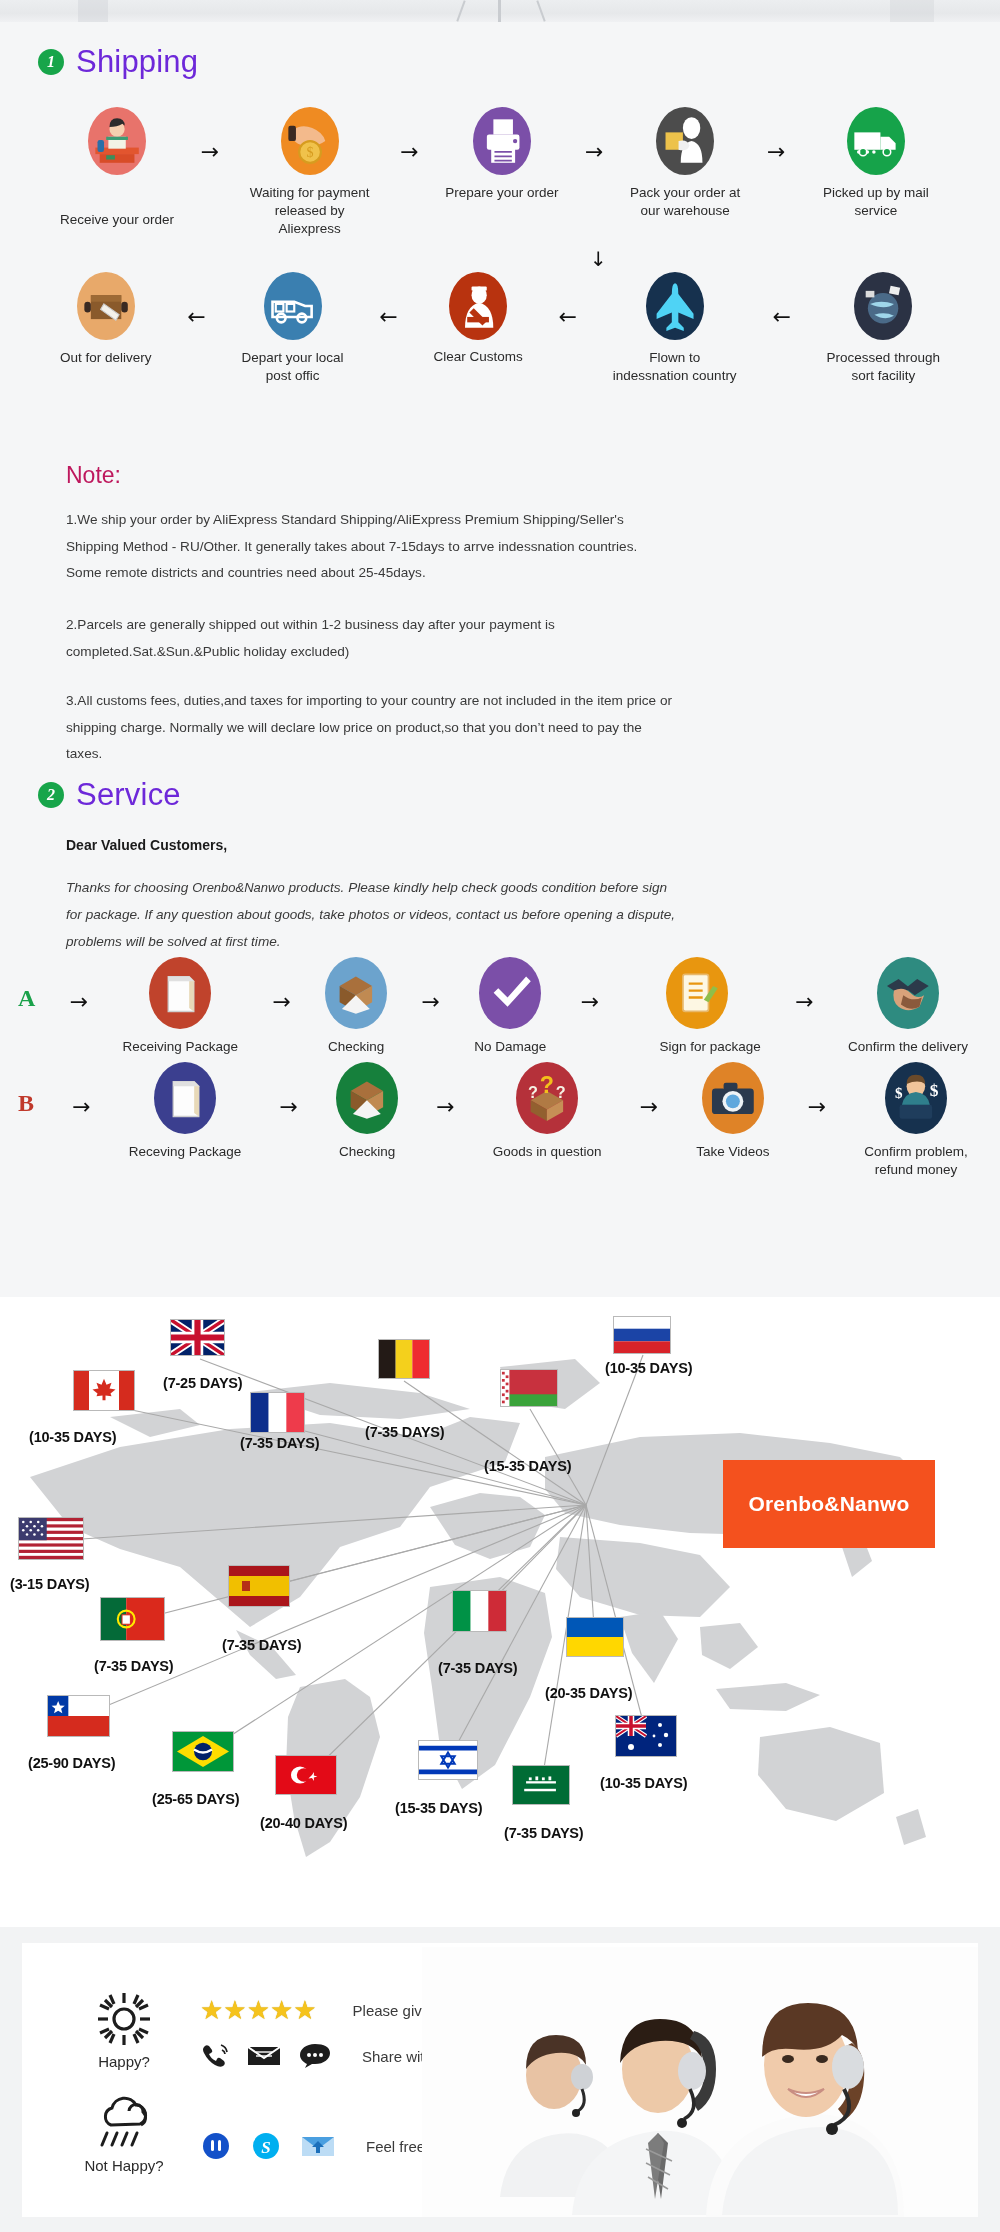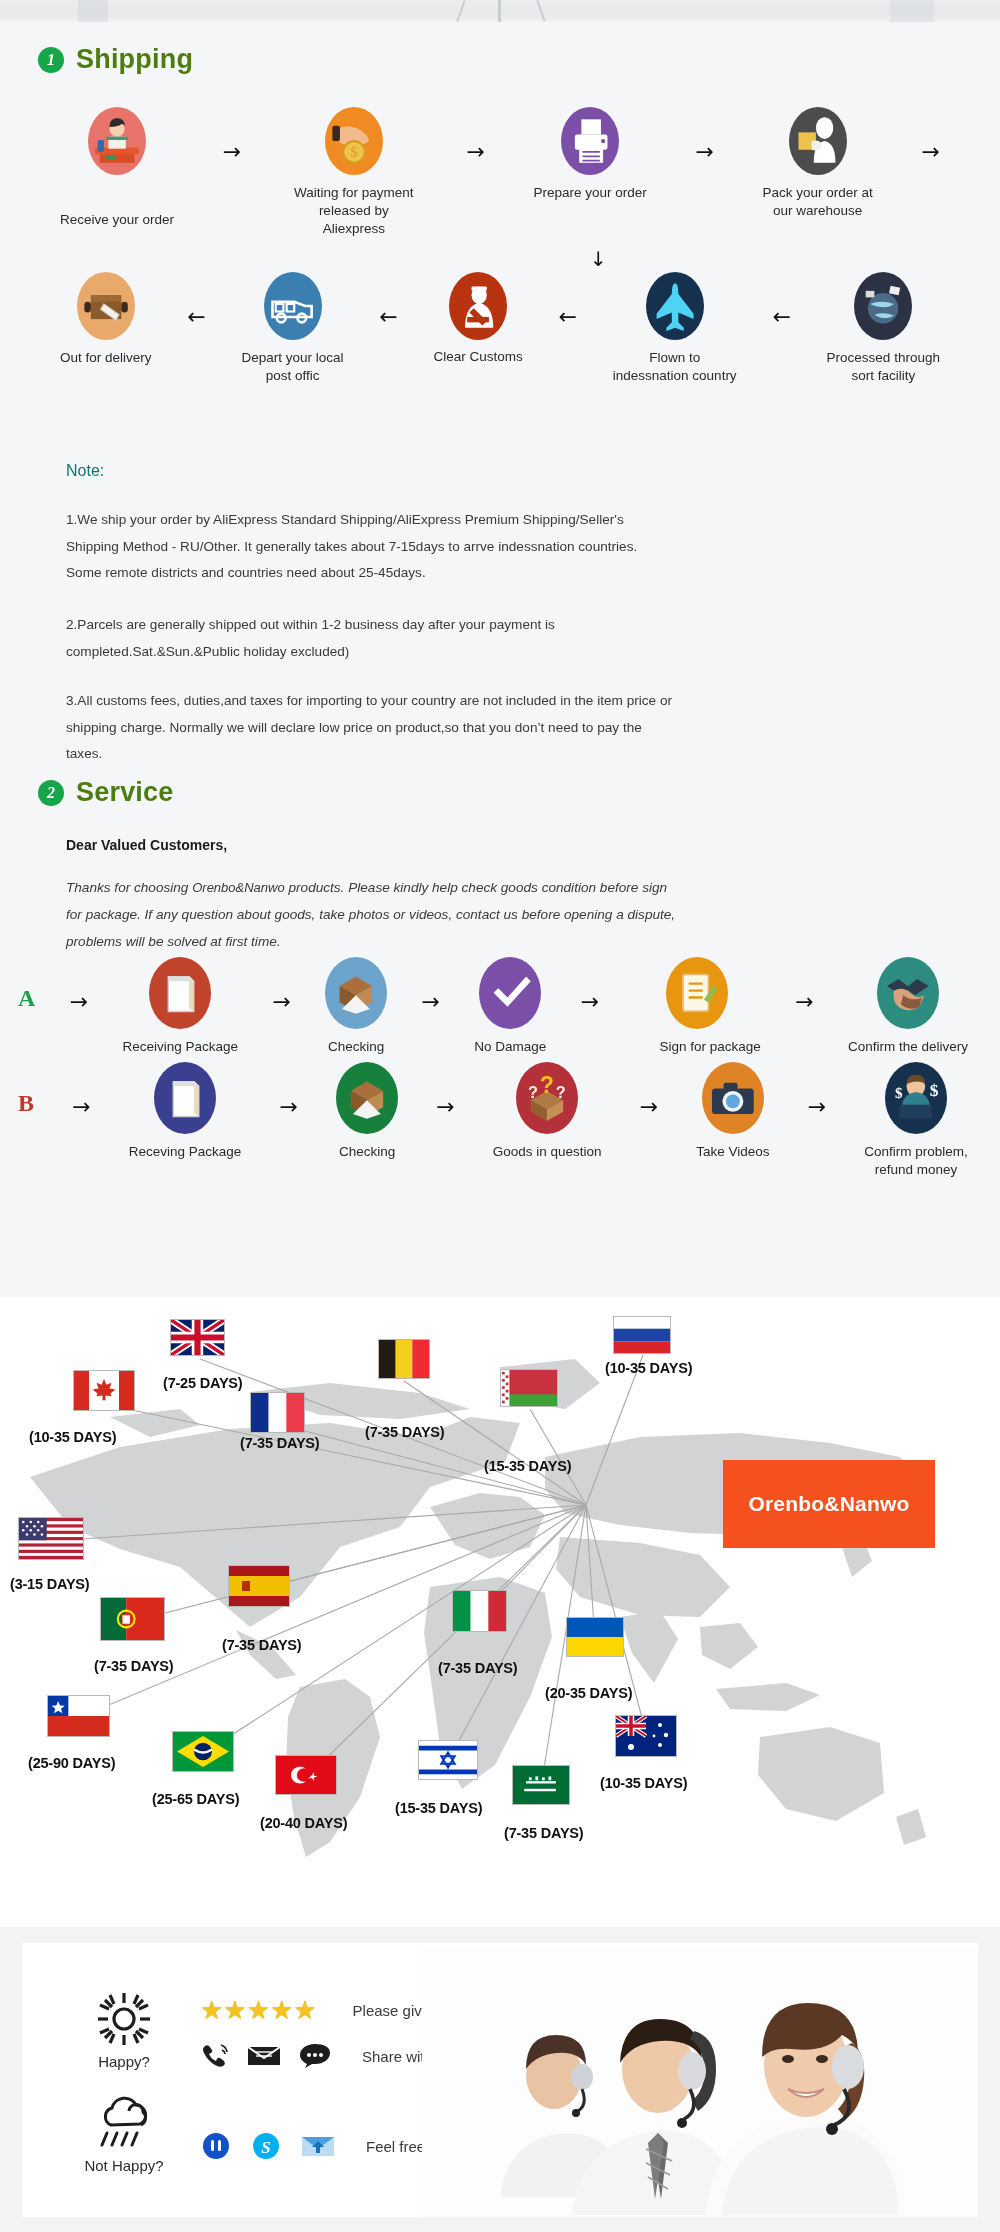--- a/index.html
+++ b/index.html
@@ -26,40 +26,40 @@
   }
 
   .sec-title{
     position:absolute; display:flex; align-items:center; gap:12px;
   }
   .sec-badge{
     width:26px;height:26px;border-radius:50%;background:#17a54a;color:#fff;
     font-size:16px;font-weight:bold;display:flex;align-items:center;justify-content:center;
     font-style:italic; font-family:"Liberation Serif",serif;
   }
-  .sec-name{ font-size:27px; color:#4d7c0f; letter-spacing:.2px; font-weight:700;}
+  .sec-name{ font-size:31px; color:#6d28d9; letter-spacing:.2px; font-weight:400;}
 
   
   .flow{ position:absolute; display:flex; align-items:flex-start; }
   .flow .node{ display:flex; flex-direction:column; align-items:center; }
   .flow .arrow{
     font-size:22px; color:#111; line-height:1; margin-top:34px;
     font-family:"DejaVu Sans", sans-serif;
   }
   .circle{
     border-radius:50%; display:flex; align-items:center; justify-content:center;
     position:relative; overflow:hidden;
   }
   .cap{
     margin-top:9px; font-size:13.5px; color:#2b2b2b; text-align:center;
     line-height:1.35; white-space:pre-line; font-weight:400;
   }
 
   
-  .note-h{ position:absolute; font-size:16px; color:#0f766e; }
+  .note-h{ position:absolute; font-size:23px; color:#be185d; }
   .note-p{ position:absolute; font-size:13.6px; line-height:1.95; color:#3a3a3a; }
 
   
   .svc-greet{ position:absolute; font-size:14px; font-weight:bold; color:#1b1b1b;}
   .svc-body{ position:absolute; font-size:13.6px; line-height:2.0; color:#3a3a3a;font-style:italic; }
   .brandword{ font-size:13px; }
 
   .rowletter{ font-size:24px; font-weight:bold; margin-top:28px; font-family:"Liberation Serif",serif;}
 
   
@@ -164,20 +164,38 @@
             <ellipse cx="30" cy="12" rx="8" ry="10" fill="#fff"></ellipse>
             <path d="M20 44 q0-18 10-20 q10 2 10 20z" fill="#fff"></path>
         <rect x="6" y="16" width="16" height="16" fill="#edc24b"></rect>
             <path d="M18 24 q8-2 10 4 q-2 6-10 4z" fill="#f0f0f0"></path>
           </svg>
         </div>
         <div class="cap" style="max-width: 128px;">Pack your order at
 our warehouse</div>
       </div>
       <div class="arrow">→</div>
+      <div class="node">
+        <div class="circle" style="width: 58px; height: 68px; background: rgb(22, 163, 74);">
+          <svg width="52.141999999999996" height="52.141999999999996" viewBox="0 0 48 48">
+            <rect x="4" y="16" width="24" height="16" fill="#fff"></rect>
+            <path d="M28 20 h8 l6 6 v6 h-14z" fill="#fff"></path>
+        <g fill="#16a34a" stroke="#fff" stroke-width="1.4">
+              <circle cx="12" cy="34" r="3.5"></circle>
+              <circle cx="34" cy="34" r="3.5"></circle>
+            </g>
+        <g fill="#fff">
+              <circle cx="8" cy="34" r="1.6"></circle>
+              <circle cx="16" cy="34" r="1.6"></circle>
+              <circle cx="22" cy="34" r="1.6"></circle>
+            </g>
+          </svg>
+        </div>
+        <div class="cap" style="max-width: 128px;">Picked up by mail service</div>
+      </div>
     </div>
 
   <div style="position:absolute;left:590px;top:225px;font-size:20px;color:#111;font-family:'DejaVu Sans',sans-serif;">↓</div>
 
   <div class="flow" id="ship-row2" style="left:60px; top:250px; width:880px; justify-content:space-between;">
       <div class="node">
         <div class="circle" style="width: 58px; height: 68px; background: rgb(232, 169, 106);">
           <svg width="52.141999999999996" height="52.141999999999996" viewBox="0 0 48 48">
             <rect x="10" y="14" width="28" height="22" fill="#8a5a2b"></rect>
             <rect x="10" y="14" width="28" height="6" fill="#9d6a35"></rect>

